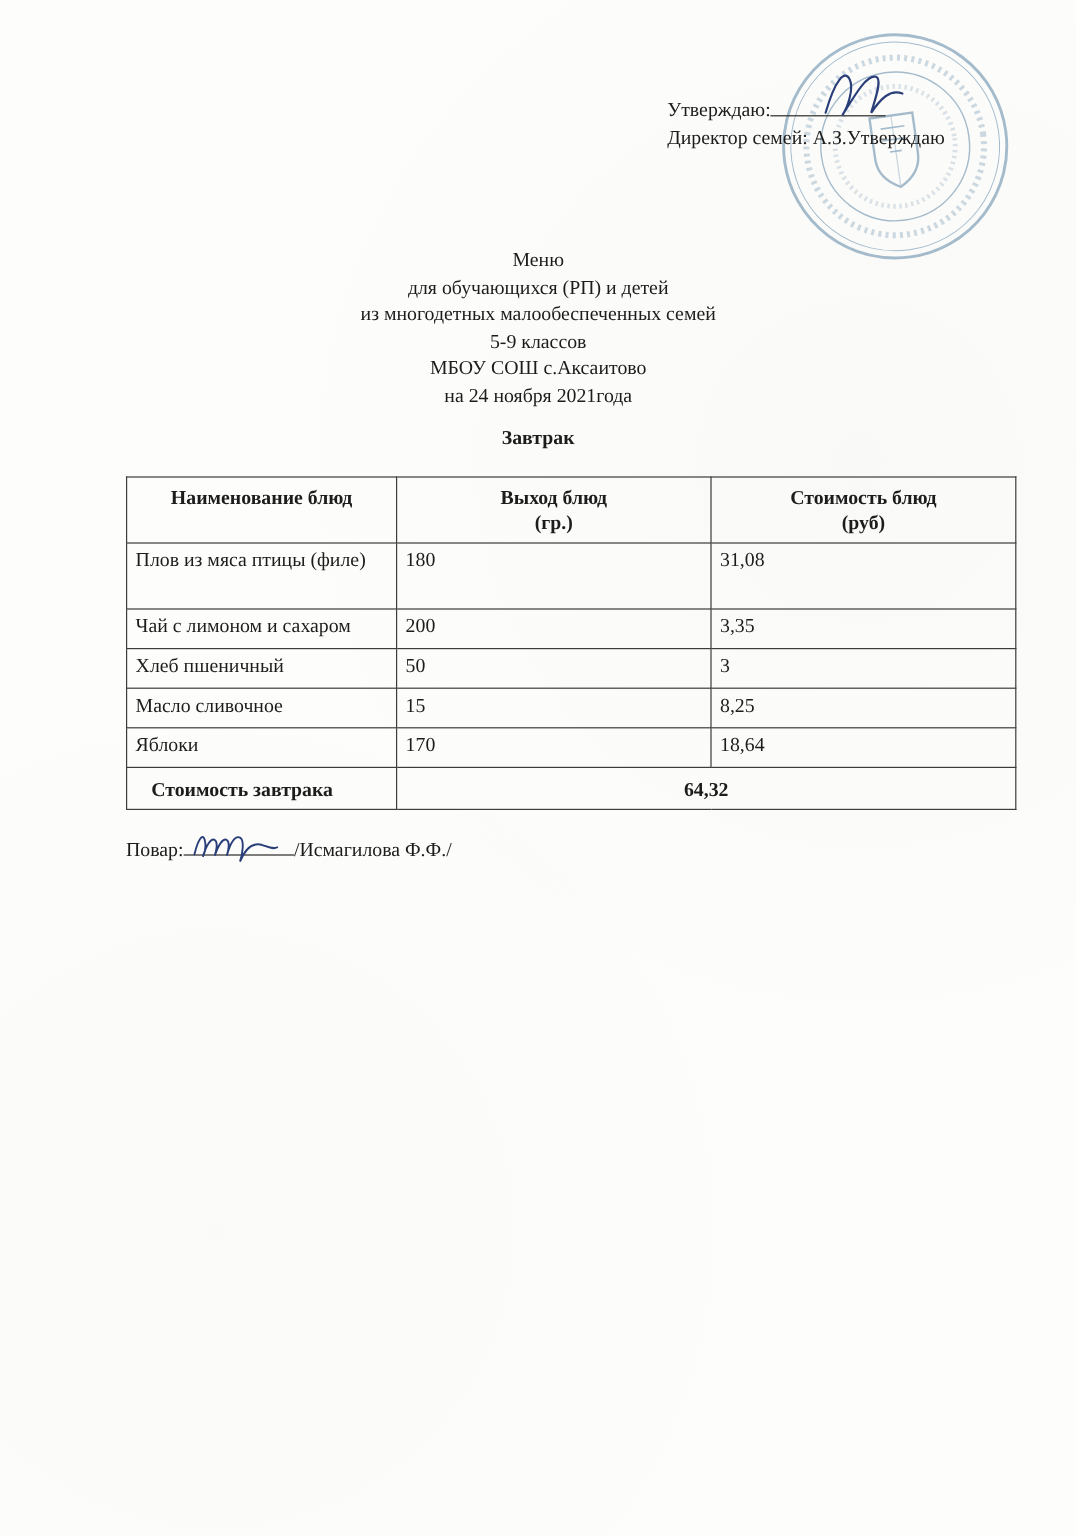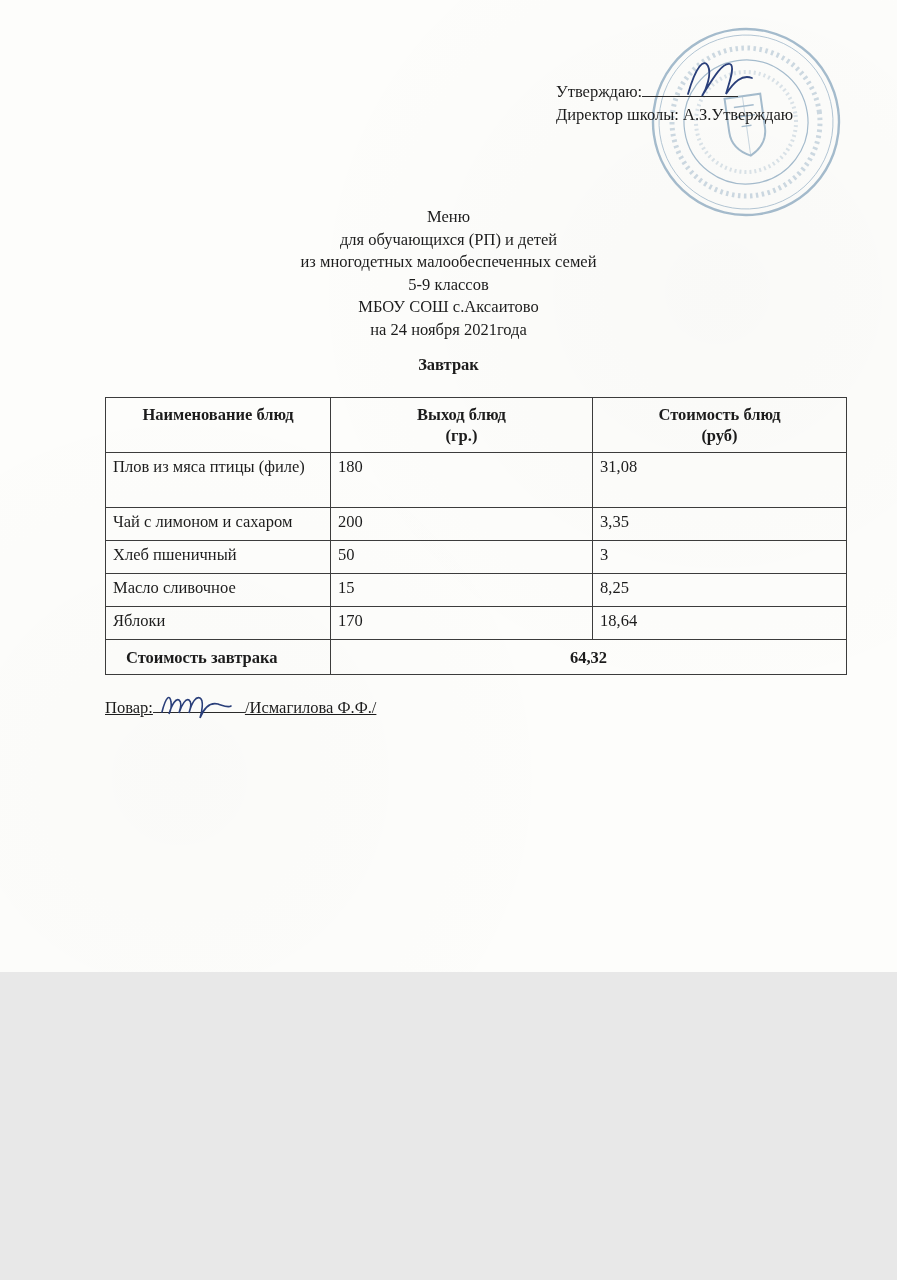--- a/index.html
+++ b/index.html
@@ -1,18 +1,18 @@
 <!DOCTYPE html>
 <html><head>
 <meta charset="utf-8">
 <style>
   html,body{margin:0;padding:0;background:#e8e8e8;}
   .page{
     position:relative;
-    width:897px;height:972px;
+    width:897px;height:1280px;
     margin:0 auto;
     background:#fdfdfb;
     font-family:"Liberation Serif", serif;
     color:#1c1c1c;
     overflow:hidden;
   }
   
   .page::after{
     content:"";position:absolute;inset:0;pointer-events:none;
     background:
@@ -83,21 +83,21 @@
     font-weight:bold;padding-left:20px;height:28px;
     vertical-align:middle;
   }
   .menu-table .total-value{
     font-weight:bold;text-align:center;vertical-align:middle;
   }
 
   
   .cook-line{
     position:absolute;top:698px;left:105px;
-    font-size:16.5px;white-space:nowrap;z-index:3;text-decoration:underline;
+    font-size:16.5px;white-space:nowrap;z-index:3;
   }
   .cook-underline{
     display:inline-block;width:92px;height:14px;
     border-bottom:1px solid #2a2a2a;
   }
 </style>
 </head>
 <body>
 
 <div class="page">
@@ -117,21 +117,21 @@
 
   <svg class="dir-sig" width="80" height="46" viewBox="0 0 80 46">
     <path d="M6 38 C14 10 22 2 26 10 C30 18 24 34 20 40 C30 24 40 6 48 8 C54 10 46 30 44 38 C52 26 60 18 70 22" fill="none" stroke="#2a3f7a" stroke-width="1.8" stroke-linecap="round"></path>
   </svg>
 
   <div class="approval">
     <div>
       <span>Утверждаю:</span><span class="sig-line"></span>
     </div>
     <div class="director-row">
-      <span>Директор школы:</span>
+      <span>Директор семей:</span>
       <span>А.З.Утверждаю</span>
     </div>
   </div>
 
   <div class="title-block">
     <div>Меню</div>
     <div>для обучающихся (РП) и детей</div>
     <div>из многодетных малообеспеченных семей</div>
     <div>5-9 классов</div>
     <div>МБОУ СОШ с.Аксаитово</div>

